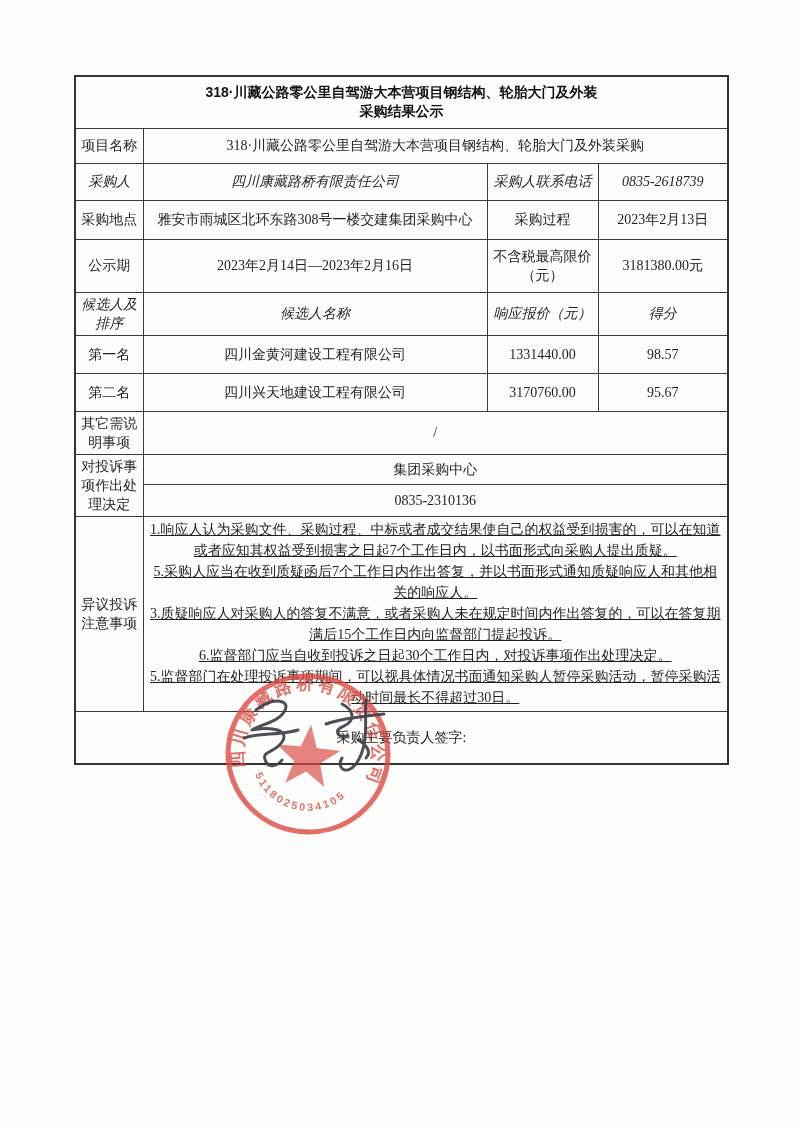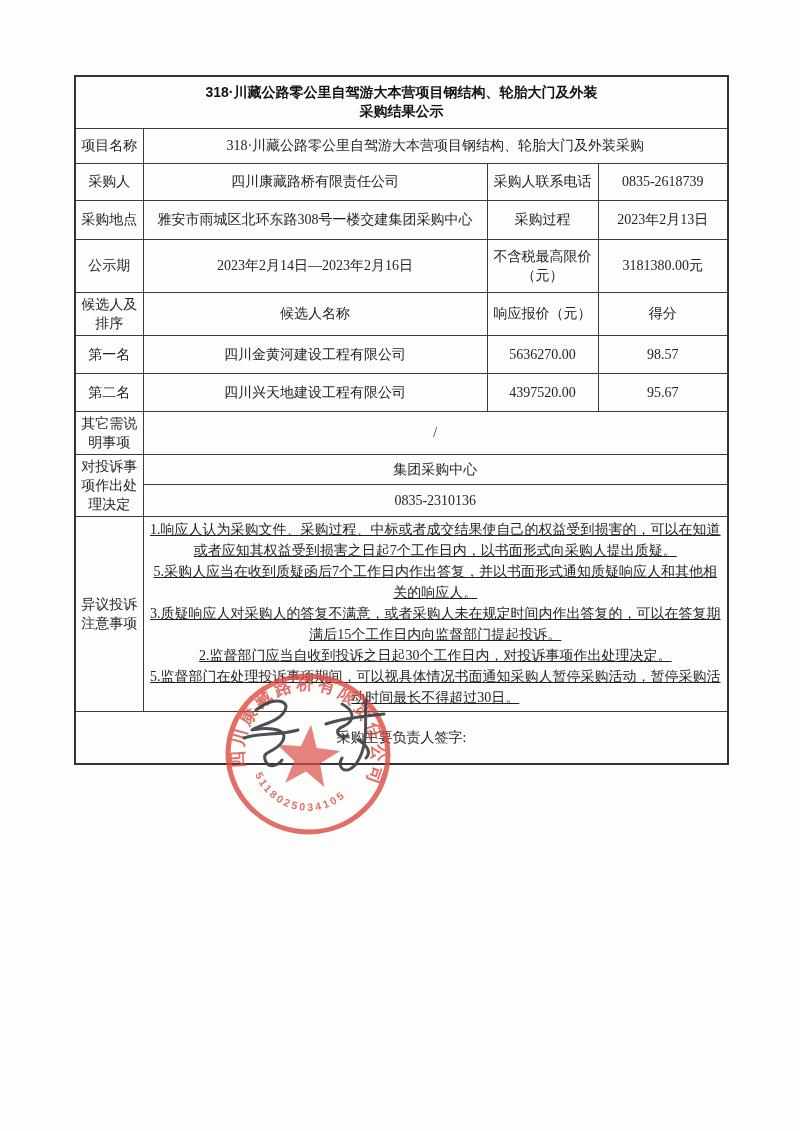--- a/index.html
+++ b/index.html
@@ -19,24 +19,24 @@
     text-align:center;vertical-align:middle;
     font-size:14px;line-height:19px;padding:2px 4px;
     word-break:break-all;
   }
   .r-title td{
     font-family:"Liberation Sans","DejaVu Sans",sans-serif;
     font-weight:bold;font-size:18px;line-height:25px;color:#111;
   }
   .r-title{height:52px;}
   .r-a{height:35px;}
-  .r-b{height:37px;}
+  .r-b{height:37px;font-style:italic;}
   .r-c{height:39px;}
   .r-d{height:53px;}
-  .r-e{height:42px;}
+  .r-e{height:42px;font-style:italic;}
   .r-f{height:38px;}
   .r-g{height:38px;margin-left:32px;}
   .r-h{height:35px;}
   .r-i{height:30px;}
   .r-j{height:31px;}
   .r-k{height:195px;}
   .r-sig{height:53px;}
   td.notice-cell{
     text-align:left;vertical-align:middle;
     font-size:14px;padding:4px 6px;text-decoration:underline;
@@ -96,47 +96,47 @@
     </tr>
     <tr class="r-e">
       <td class="label-cell">候选人及排序</td>
       <td>候选人名称</td>
       <td>响应报价（元）</td>
       <td>得分</td>
     </tr>
     <tr class="r-f">
       <td>第一名</td>
       <td>四川金黄河建设工程有限公司</td>
-      <td>5636270.00</td>
+      <td>1331440.00</td>
       <td>98.57</td>
     </tr>
     <tr class="r-g">
       <td>第二名</td>
       <td>四川兴天地建设工程有限公司</td>
-      <td>4397520.00</td>
+      <td>3170760.00</td>
       <td>95.67</td>
     </tr>
     <tr class="r-h">
       <td class="label-cell">其它需说明事项</td>
       <td colspan="3">/</td>
     </tr>
     <tr class="r-i">
       <td class="label-cell" rowspan="2">对投诉事项作出处理决定</td>
       <td colspan="3">集团采购中心</td>
     </tr>
     <tr class="r-j">
       <td colspan="3">0835-2310136</td>
     </tr>
     <tr class="r-k">
       <td class="label-cell">异议投诉注意事项</td>
       <td colspan="3" class="notice-cell">
         <p>1.响应人认为采购文件、采购过程、中标或者成交结果使自己的权益受到损害的，可以在知道或者应知其权益受到损害之日起7个工作日内，以书面形式向采购人提出质疑。</p>
         <p>5.采购人应当在收到质疑函后7个工作日内作出答复，并以书面形式通知质疑响应人和其他相关的响应人。</p>
         <p>3.质疑响应人对采购人的答复不满意，或者采购人未在规定时间内作出答复的，可以在答复期满后15个工作日内向监督部门提起投诉。</p>
-        <p>2.监督部门应当自收到投诉之日起30个工作日内，对投诉事项作出处理决定。</p>
+        <p>6.监督部门应当自收到投诉之日起30个工作日内，对投诉事项作出处理决定。</p>
         <p>5.监督部门在处理投诉事项期间，可以视具体情况书面通知采购人暂停采购活动，暂停采购活动时间最长不得超过30日。</p>
       </td>
     </tr>
     <tr class="r-sig">
       <td colspan="4" class="sig-cell">采购主要负责人签字:</td>
     </tr>
   </tbody>
     </table>
 
   <svg class="stamp" viewBox="0 0 168 168">

